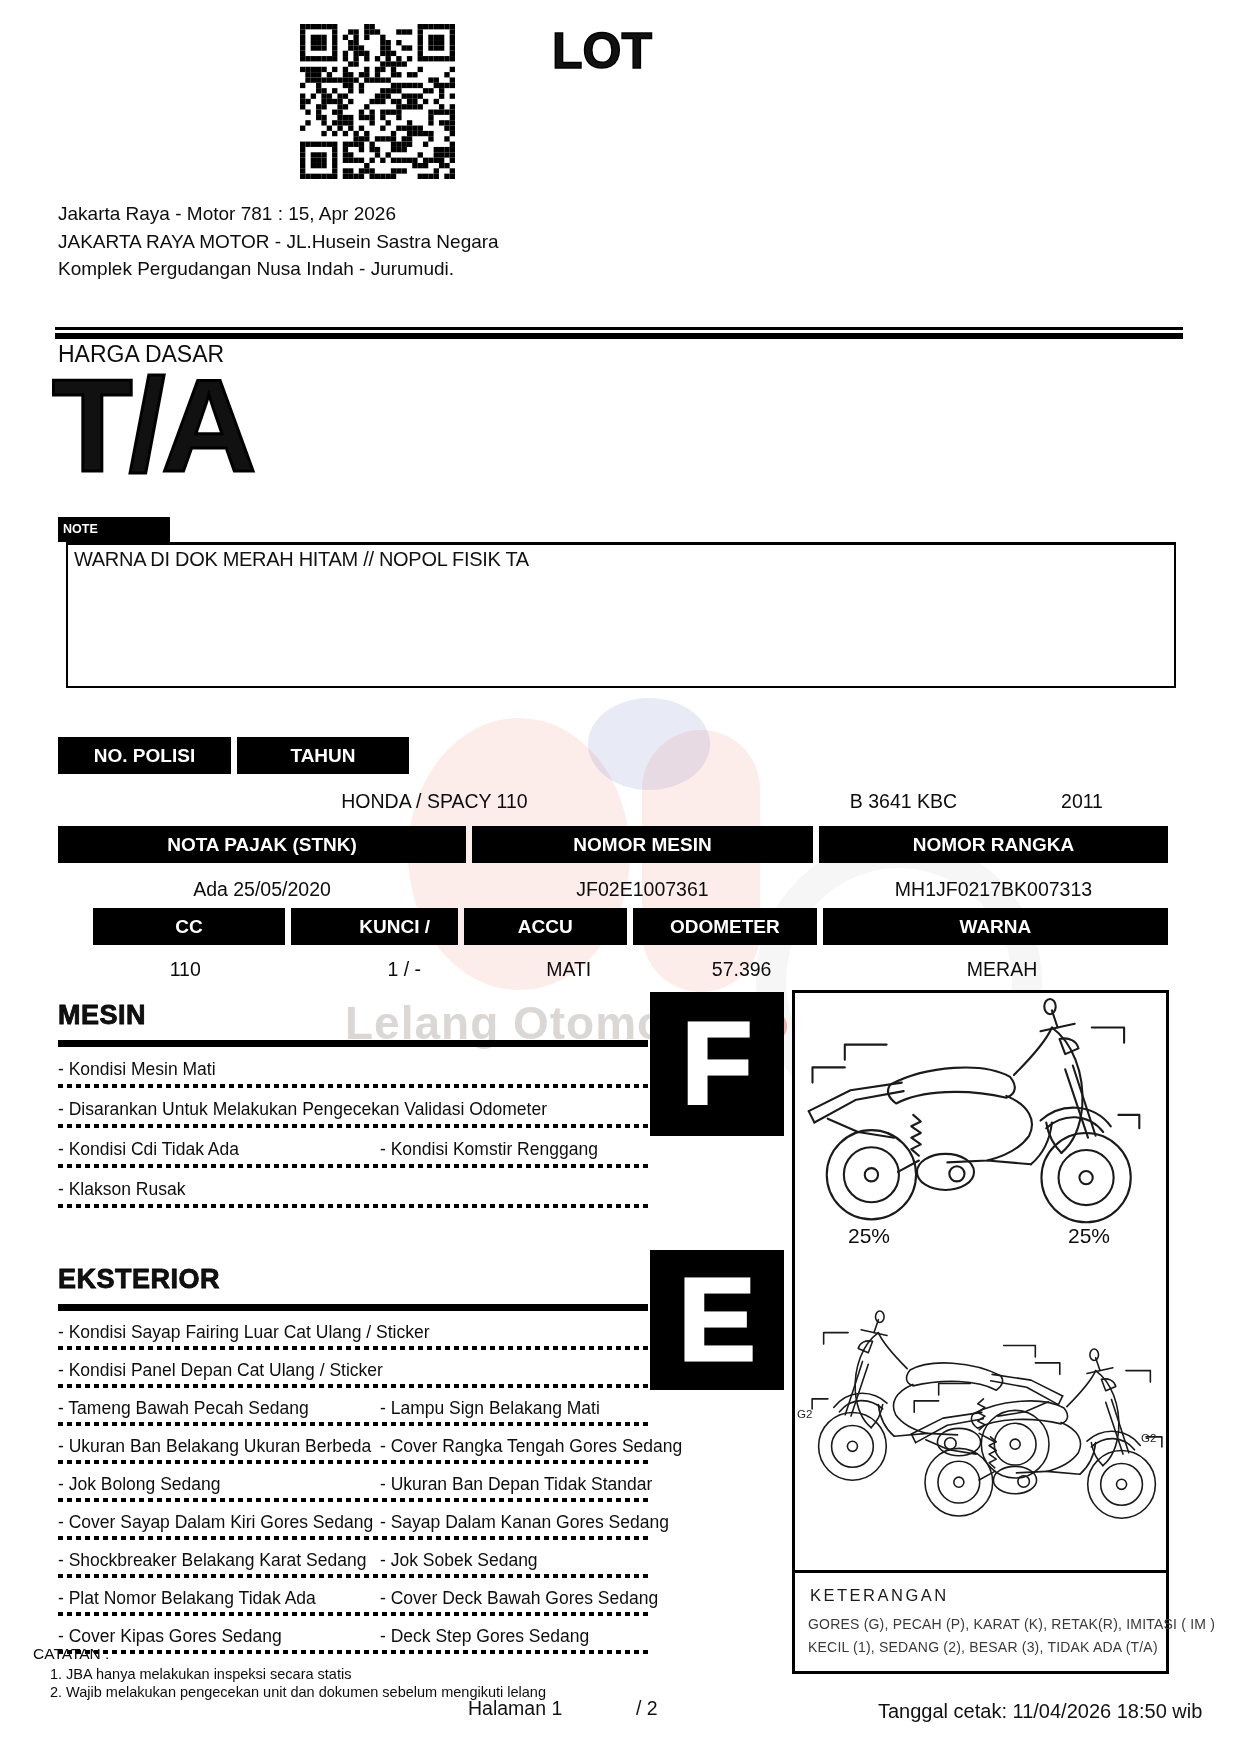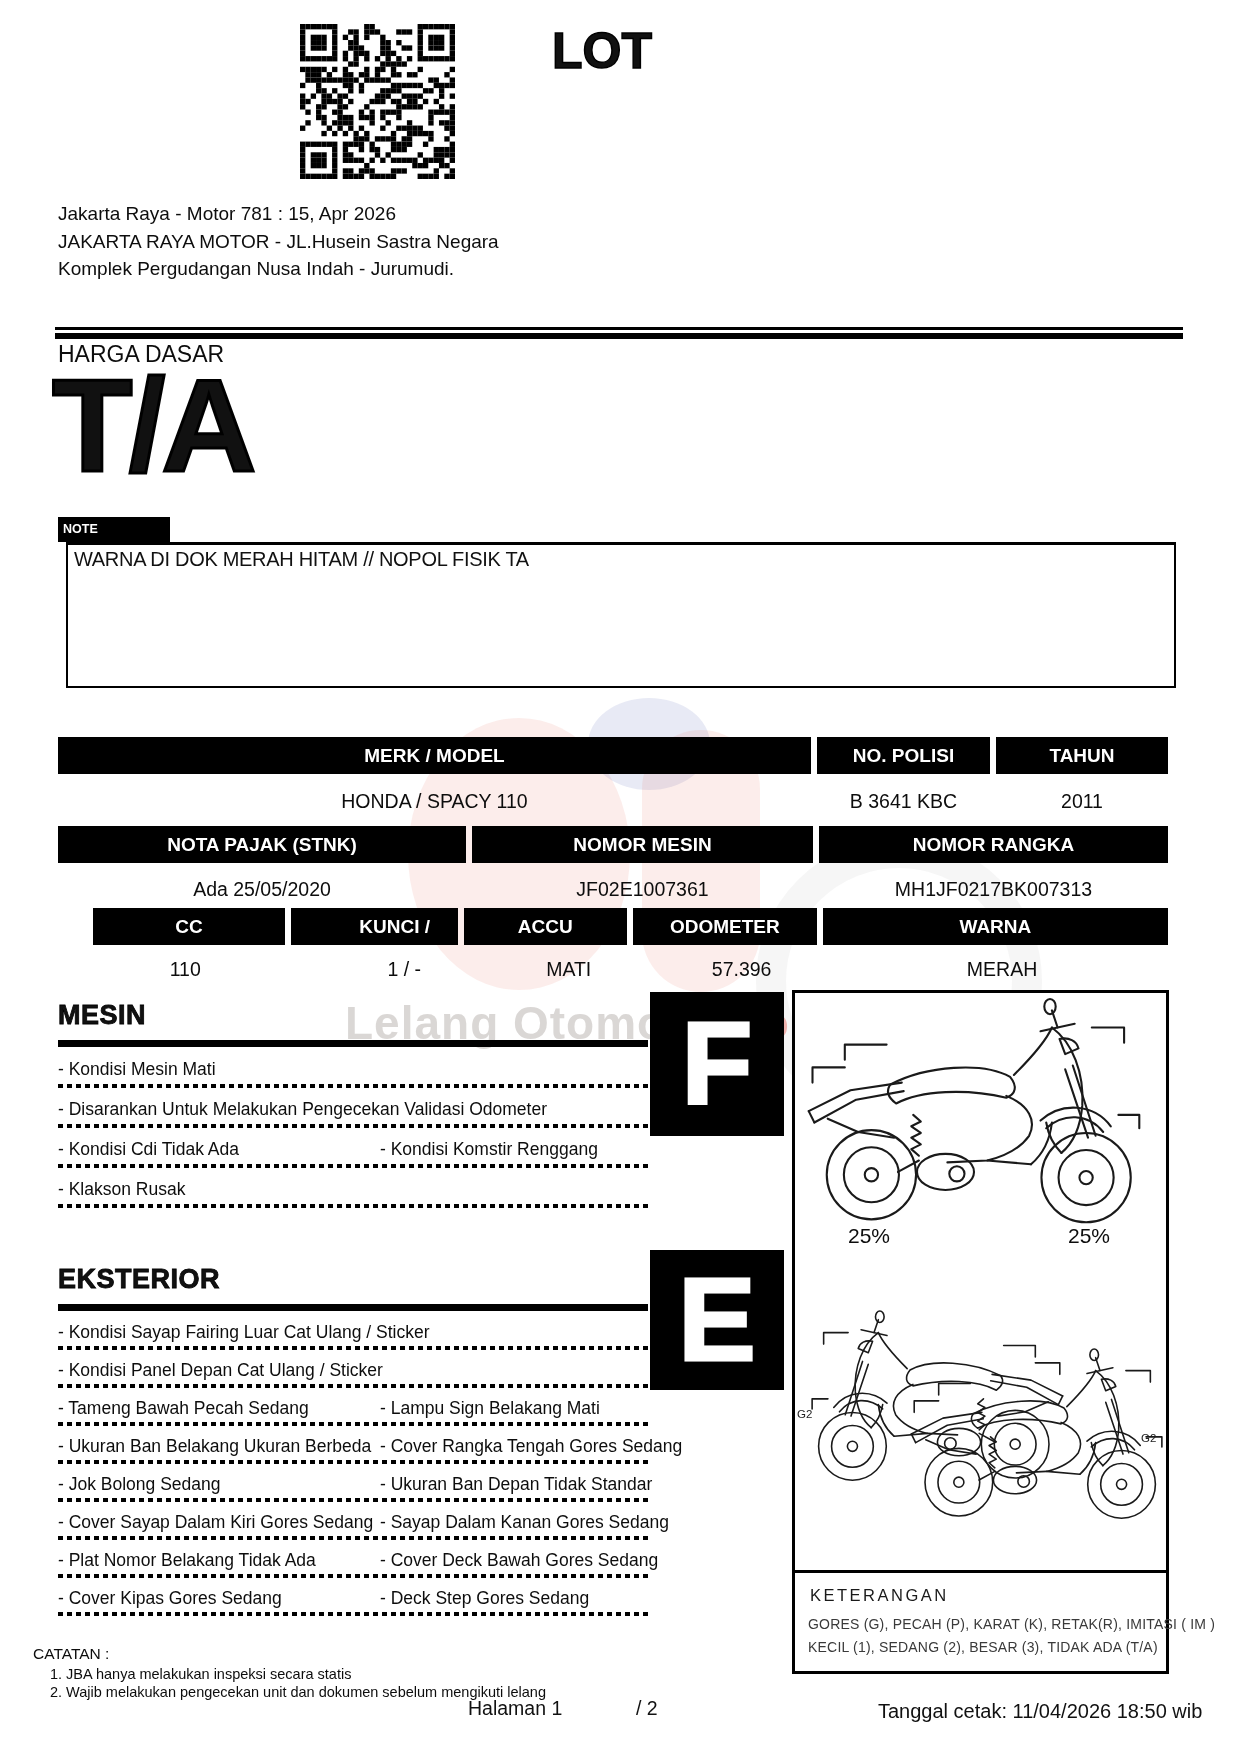--- a/index.html
+++ b/index.html
@@ -525,21 +525,20 @@
 
   <div class="abs harga-label">HARGA DASAR</div>
   <div class="abs harga-value">T/A</div>
 
   <div class="abs note-label">NOTE TAMBAHAN</div>
   <div class="abs note-box">
     <div class="note-text">WARNA DI DOK MERAH HITAM // NOPOL FISIK TA</div>
   </div>
 
   <div class="trow r1h">
-    <div class="th w753">MERK / MODEL</div>
     <div class="th w173">NO. POLISI</div>
     <div class="th w172">TAHUN</div>
   </div>
   <div class="trow r1v">
     <div class="tv w753">HONDA / SPACY 110</div>
     <div class="tv w173">B 3641 KBC</div>
     <div class="tv w172">2011</div>
   </div>
   <div class="trow r2h">
     <div class="th w408">NOTA PAJAK (STNK)</div>
@@ -618,20 +617,25 @@
       <i class="dots"></i>
     </div>
     <div class="cond-row ekst-row">
       <span class="cl">- Jok Bolong Sedang</span>
       <span class="cr">- Ukuran Ban Depan Tidak Standar</span>
       <i class="dots"></i>
     </div>
     <div class="cond-row ekst-row">
       <span class="cl">- Cover Sayap Dalam Kiri Gores Sedang</span>
       <span class="cr">- Sayap Dalam Kanan Gores Sedang</span>
+      <i class="dots"></i>
+    </div>
+    <div class="cond-row ekst-row">
+      <span class="cl">- Shockbreaker Belakang Karat Sedang</span>
+      <span class="cr">- Jok Sobek Sedang</span>
       <i class="dots"></i>
     </div>
     <div class="cond-row ekst-row">
       <span class="cl">- Plat Nomor Belakang Tidak Ada</span>
       <span class="cr">- Cover Deck Bawah Gores Sedang</span>
       <i class="dots"></i>
     </div>
     <div class="cond-row ekst-row">
       <span class="cl">- Cover Kipas Gores Sedang</span>
       <span class="cr">- Deck Step Gores Sedang</span>

